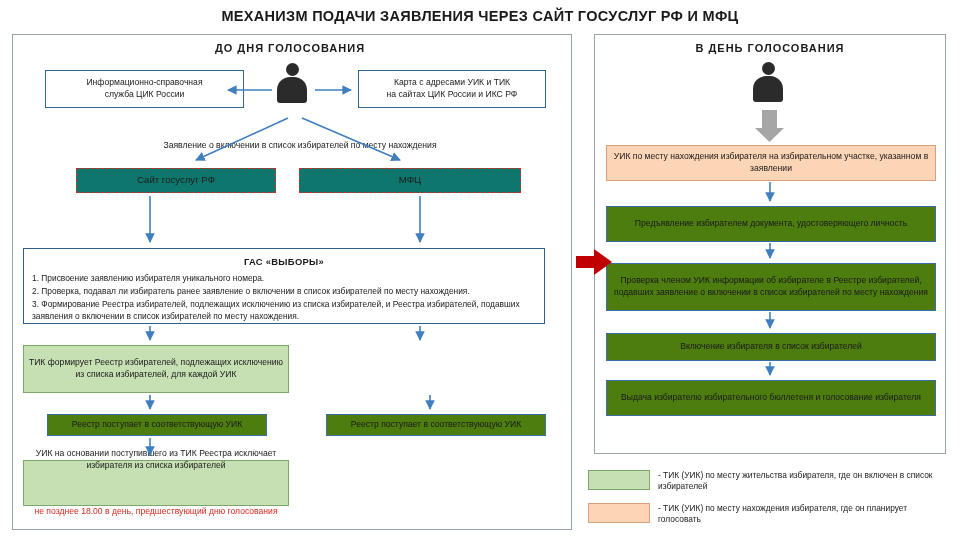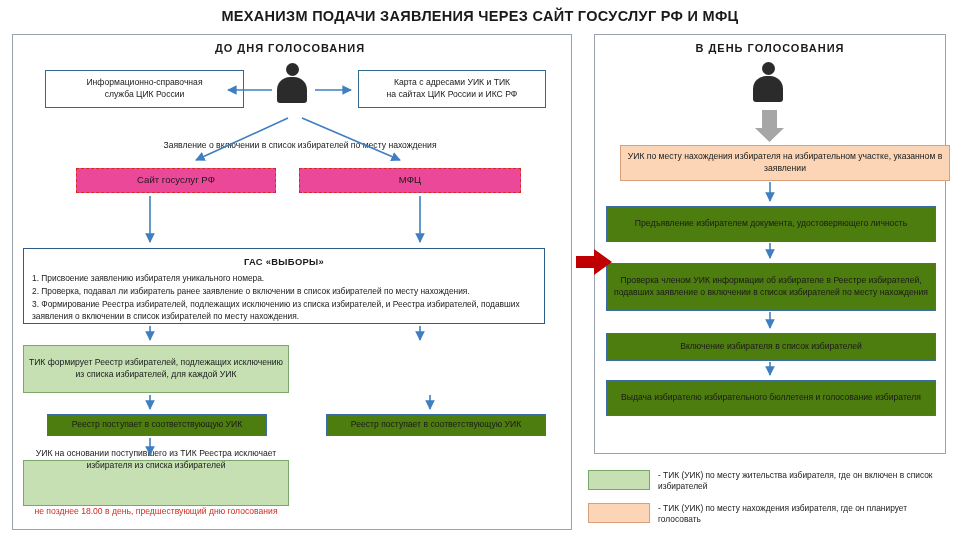--- a/index.html
+++ b/index.html
@@ -41,23 +41,23 @@
     display:flex;align-items:center;justify-content:center;
     text-align:center;
     font-size:8.6px;
     line-height:1.35;
     padding:2px 4px;
     background:#ffffff;
     border:1px solid #2e5c8a;
     color:#1a1a1a;
   }
   .box.blue{border:1px solid #31688e;background:#ffffff;}
-  .box.dashed-red{border:1.6px dashed #d42b1f;background:#ec4899;}
+  .box.dashed-red{border:1.6px dashed #d42b1f;background:#0f766e;}
   .box.green{border:1px solid #7aa86a;background:#c6e0b4;}
-  .box.peach{border:1px solid #d8a07a;background:#fbd5b5;margin-left:14px;}
+  .box.peach{border:1px solid #d8a07a;background:#fbd5b5;}
   .box.plain{border:1px solid #3b6ea5;background:#4d7c0f;}
   .box.gas{border:1px solid #2e5c8a;background:#ffffff;display:block;text-align:left;padding:7px 8px;}
 
   .gas-title{
     text-align:center;font-weight:bold;font-size:9.4px;margin-bottom:3px;letter-spacing:.3px;
   }
   .gas-list{font-size:8.4px;line-height:1.45;}
   .gas-list div{margin-bottom:1px;}
 
   .note-red{color:#d42b1f;}

